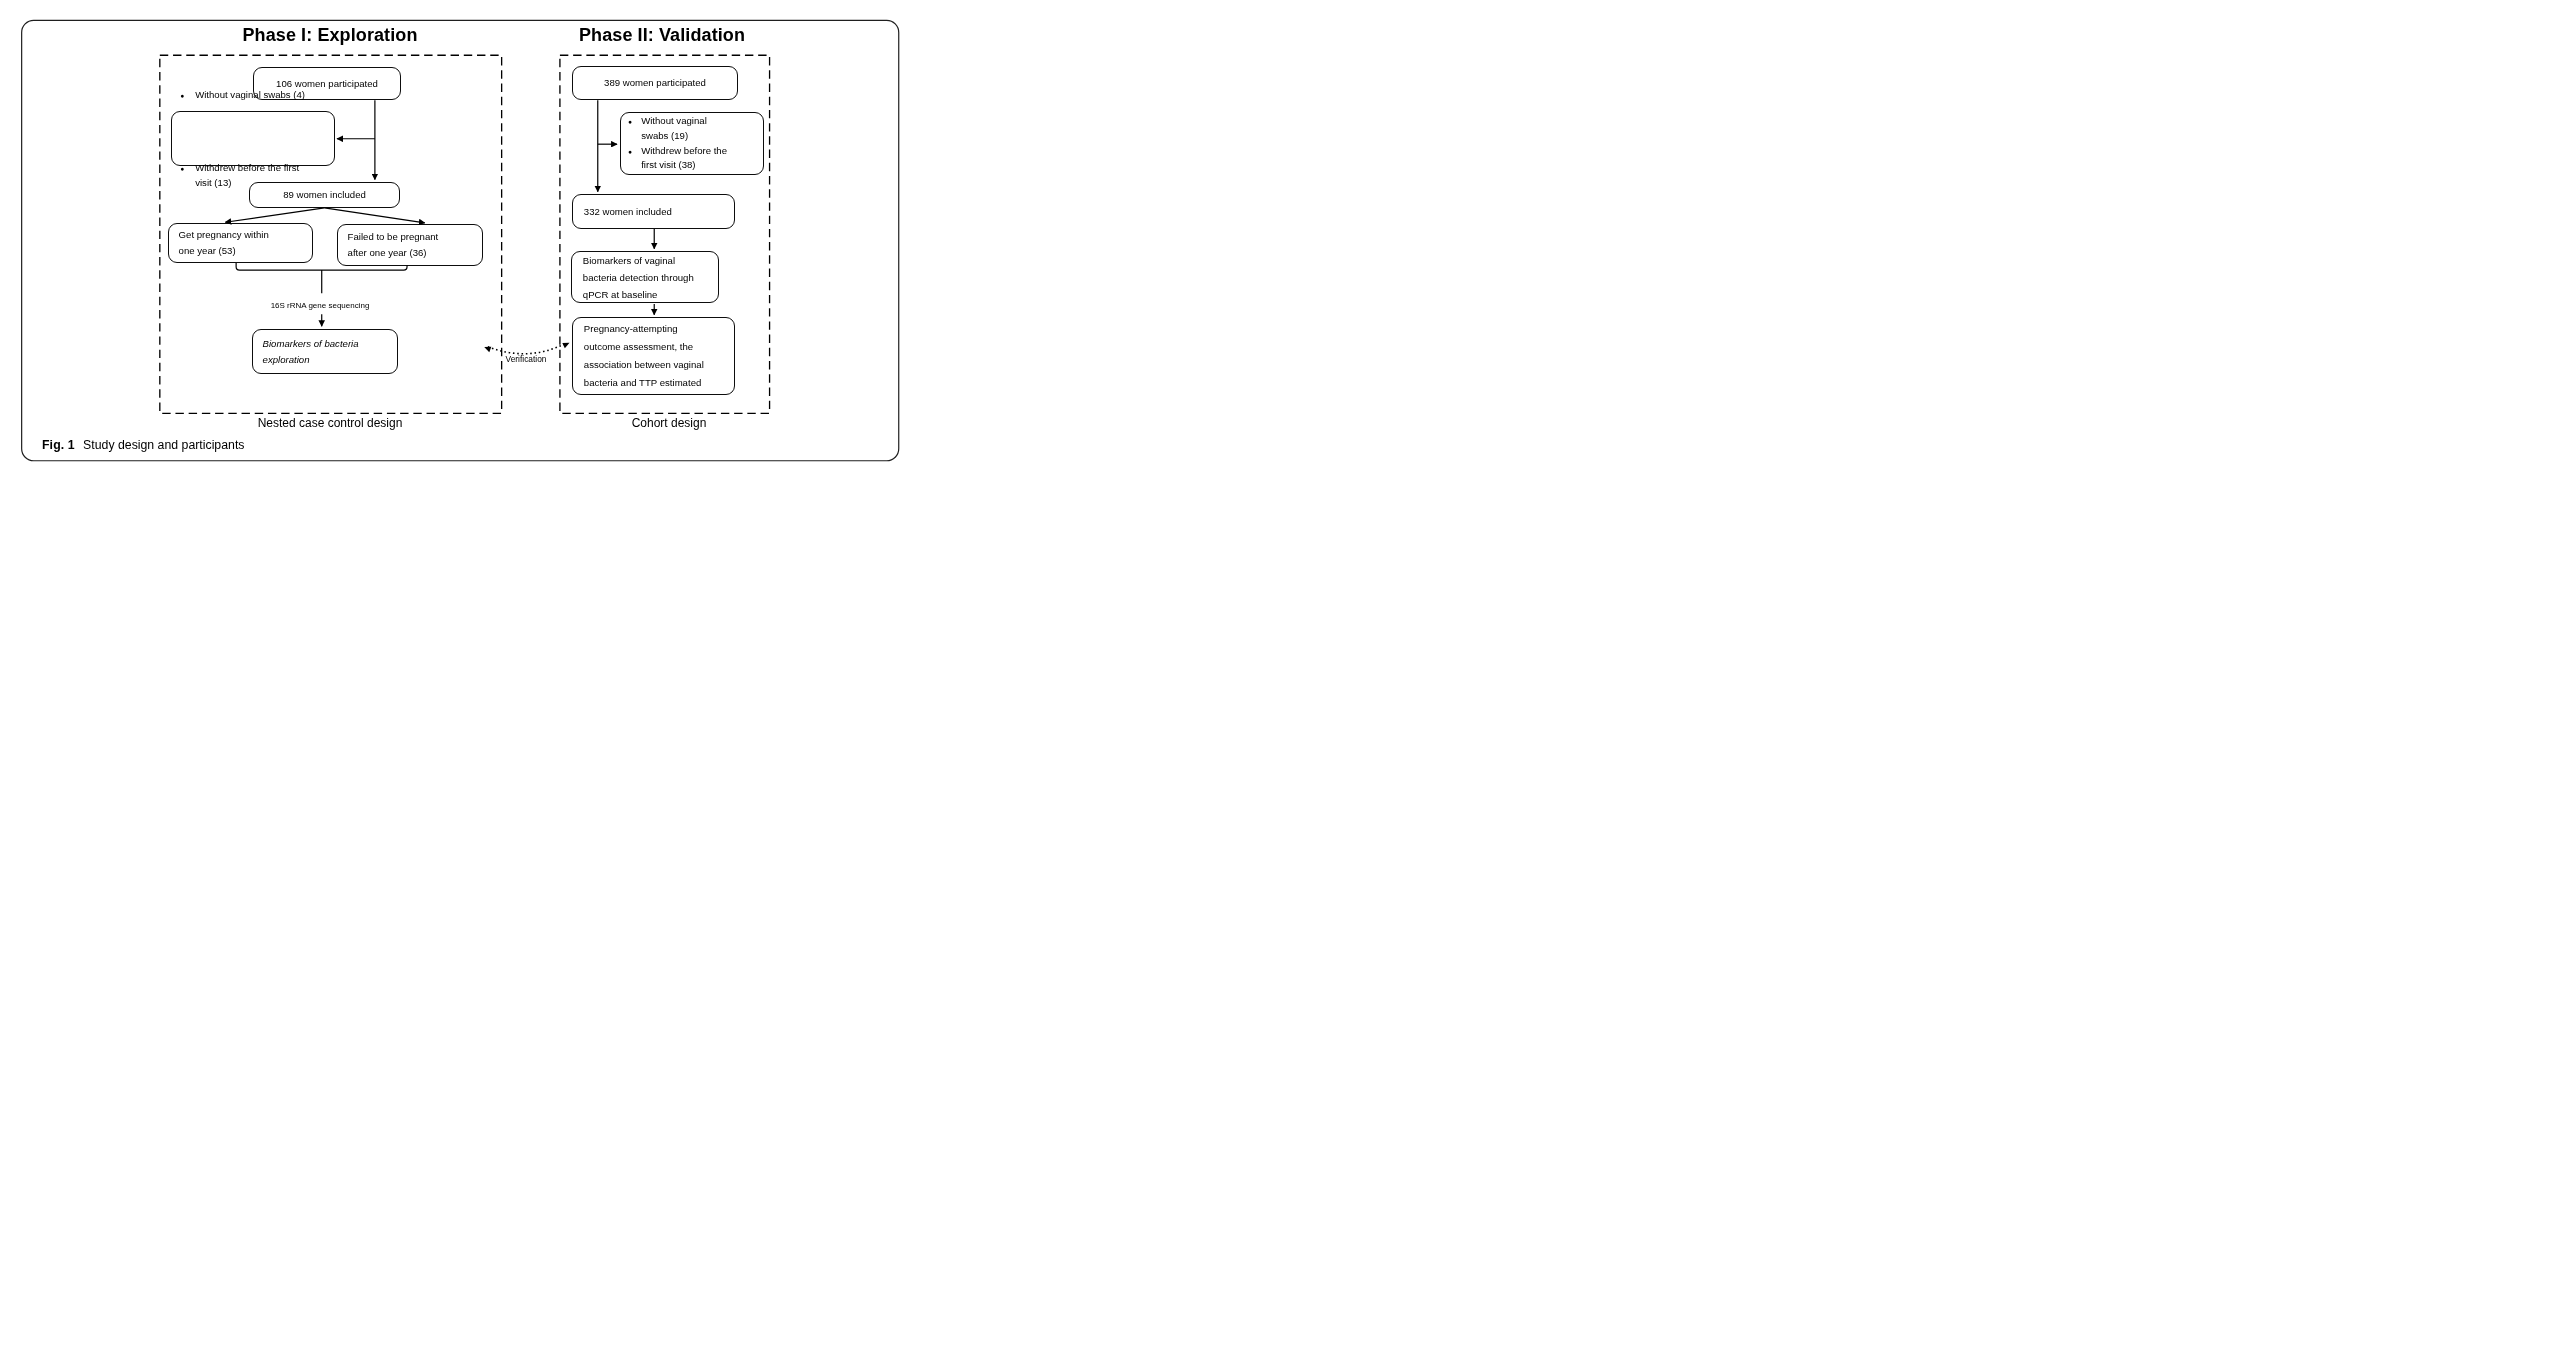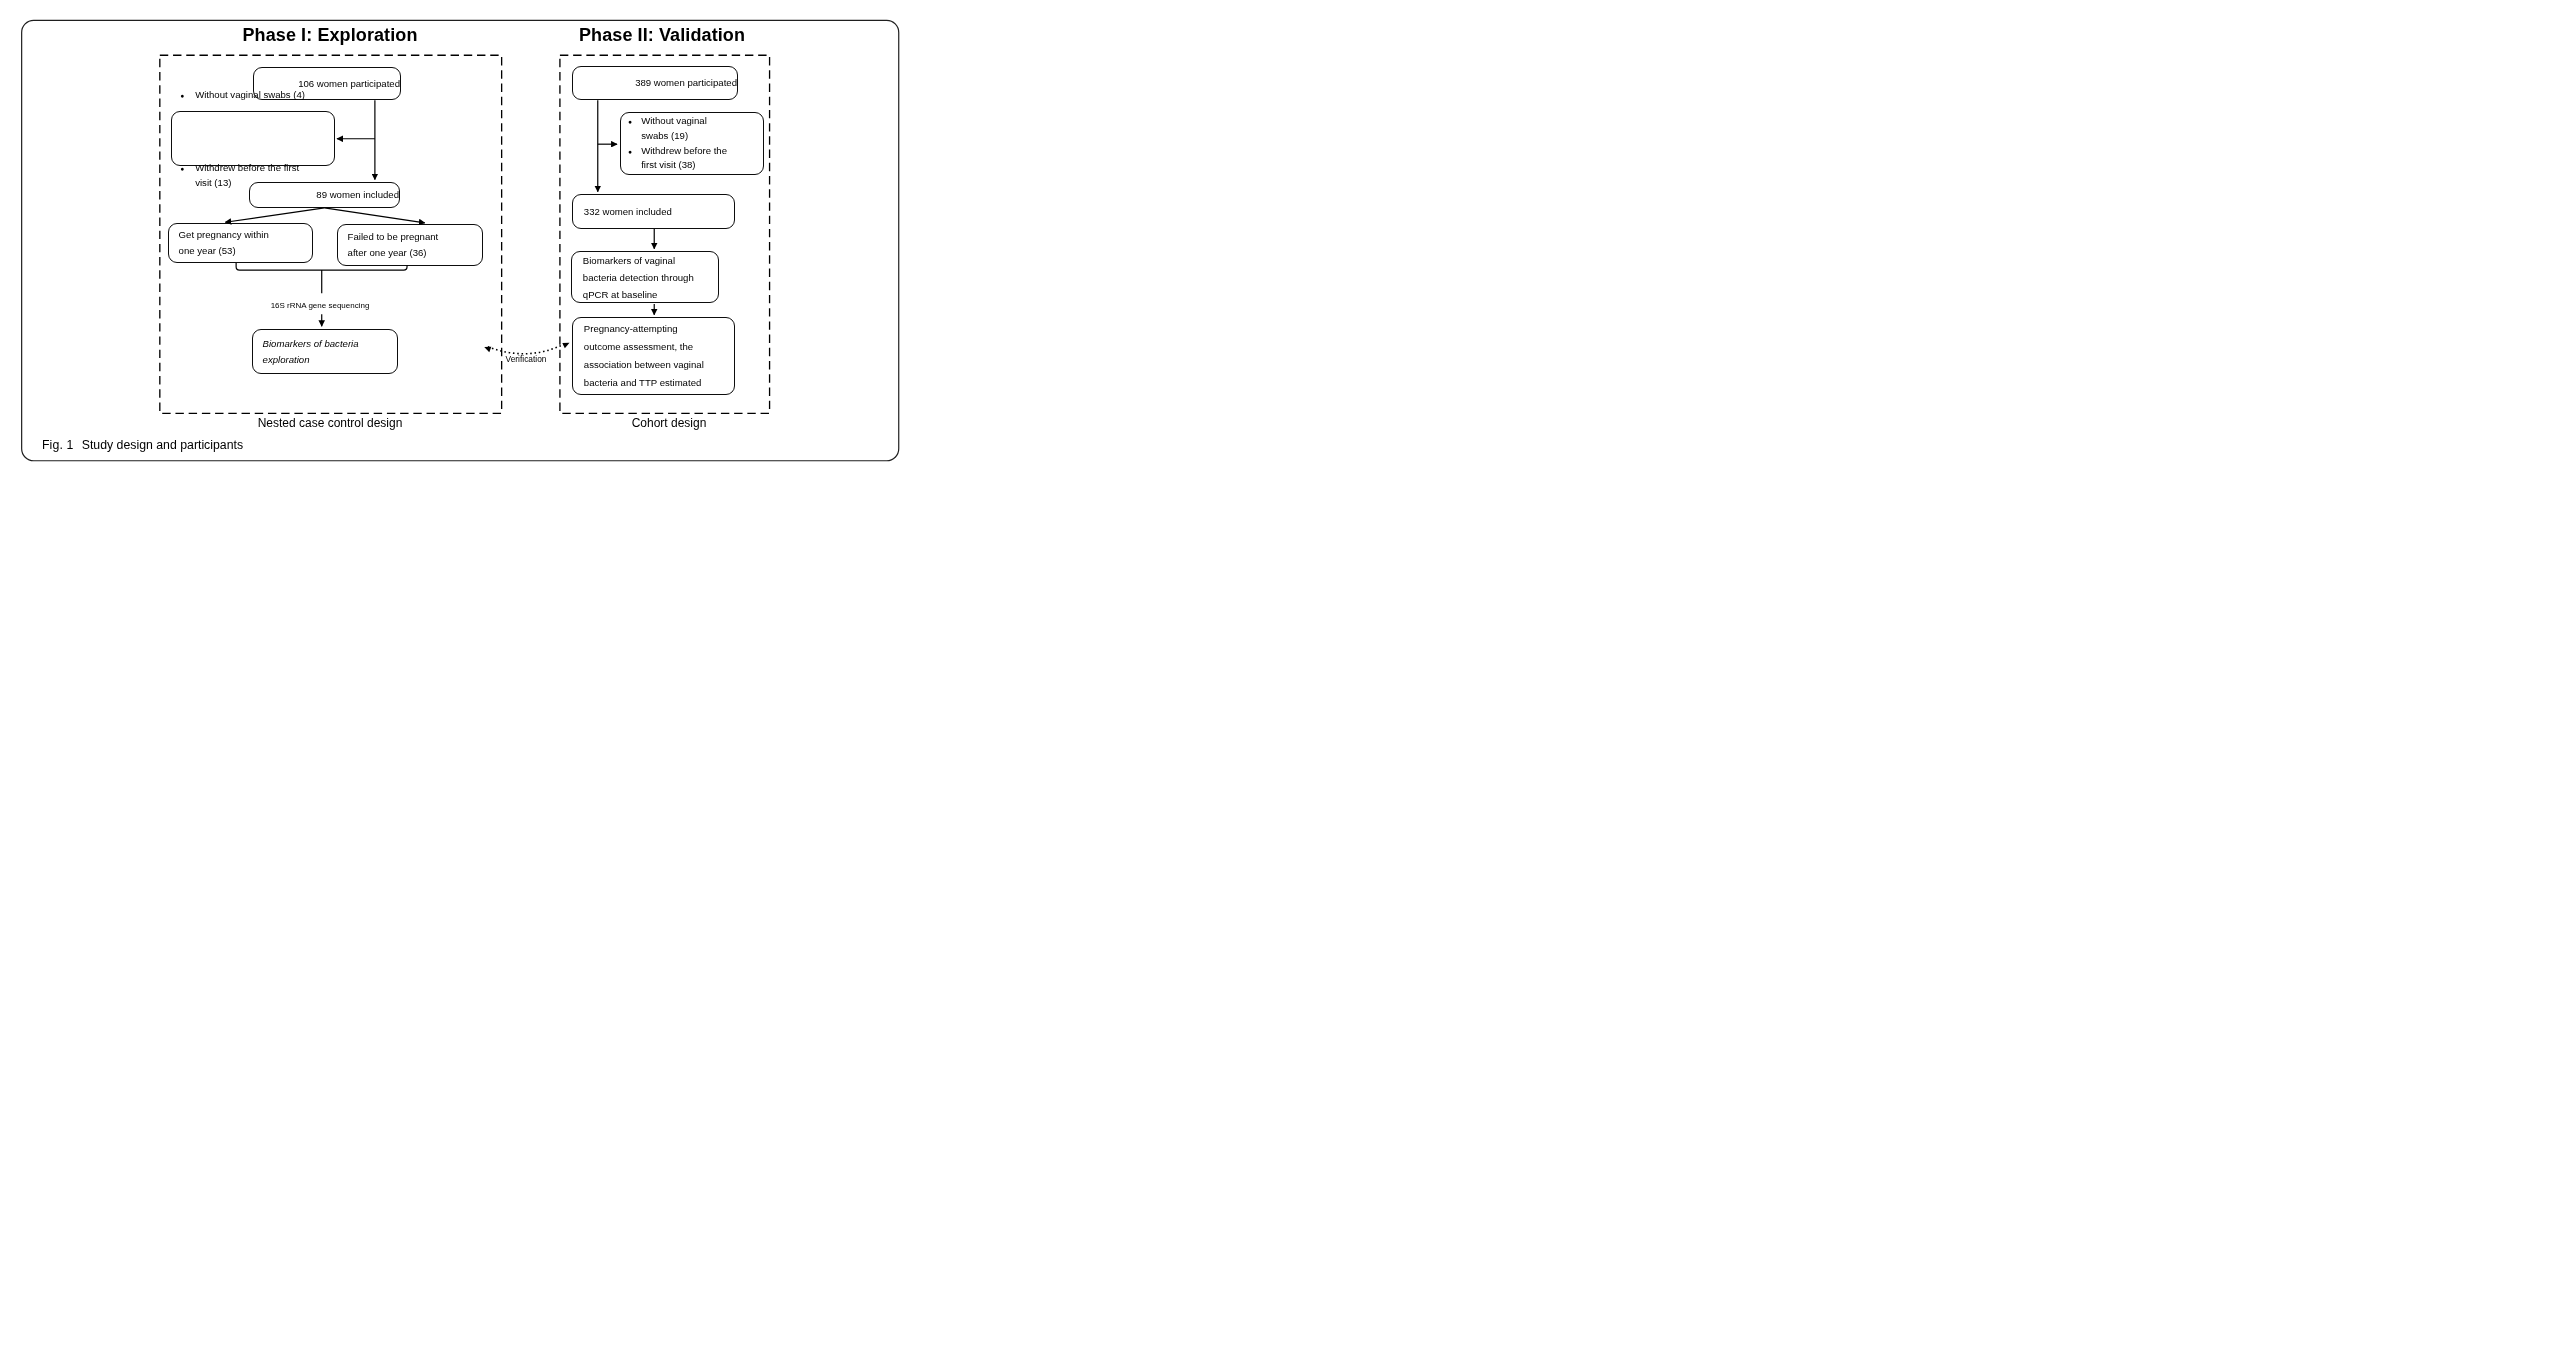--- a/index.html
+++ b/index.html
@@ -28,21 +28,21 @@
     border: 1.4px solid #0d0d0d;
     border-radius: 9px;
     background: #ffffff;
     display: flex;
     flex-direction: column;
     justify-content: center;
     box-sizing: border-box;
     font-size: 9.6px;
     line-height: 16px;
   }
-  .node.center { align-items: flex-end; text-align: center; }
+  .node.center { align-items: center; text-align: center; }
   .node.left   { align-items: flex-start; text-align: left; }
   .multiline { white-space: pre-line; }
   .bullet-list {
     display: flex;
     flex-direction: column;
     width: 100%;
     box-sizing: border-box;
   }
   .bullet-item { display: flex; align-items: flex-start; }
   .bullet-glyph {
@@ -52,21 +52,21 @@
   }
   .design-label {
     font-size: 12px;
     text-align: center;
   }
   .small-label {
     font-size: 8px;
     text-align: center;
   }
   .caption { font-size: 12.3px; }
-  .caption .fig-label { font-weight: normal; margin-right: 8.4px; letter-spacing: 0.1px; margin-top: 48px; }
+  .caption .fig-label { font-weight: bold; margin-right: 8.4px; letter-spacing: 0.1px; margin-top: 48px; }
   svg.connectors {
     position: absolute;
     left: 0; top: 0;
     pointer-events: none;
   }
 </style>
 </head>
 <body>
 
 <div id="canvas">

